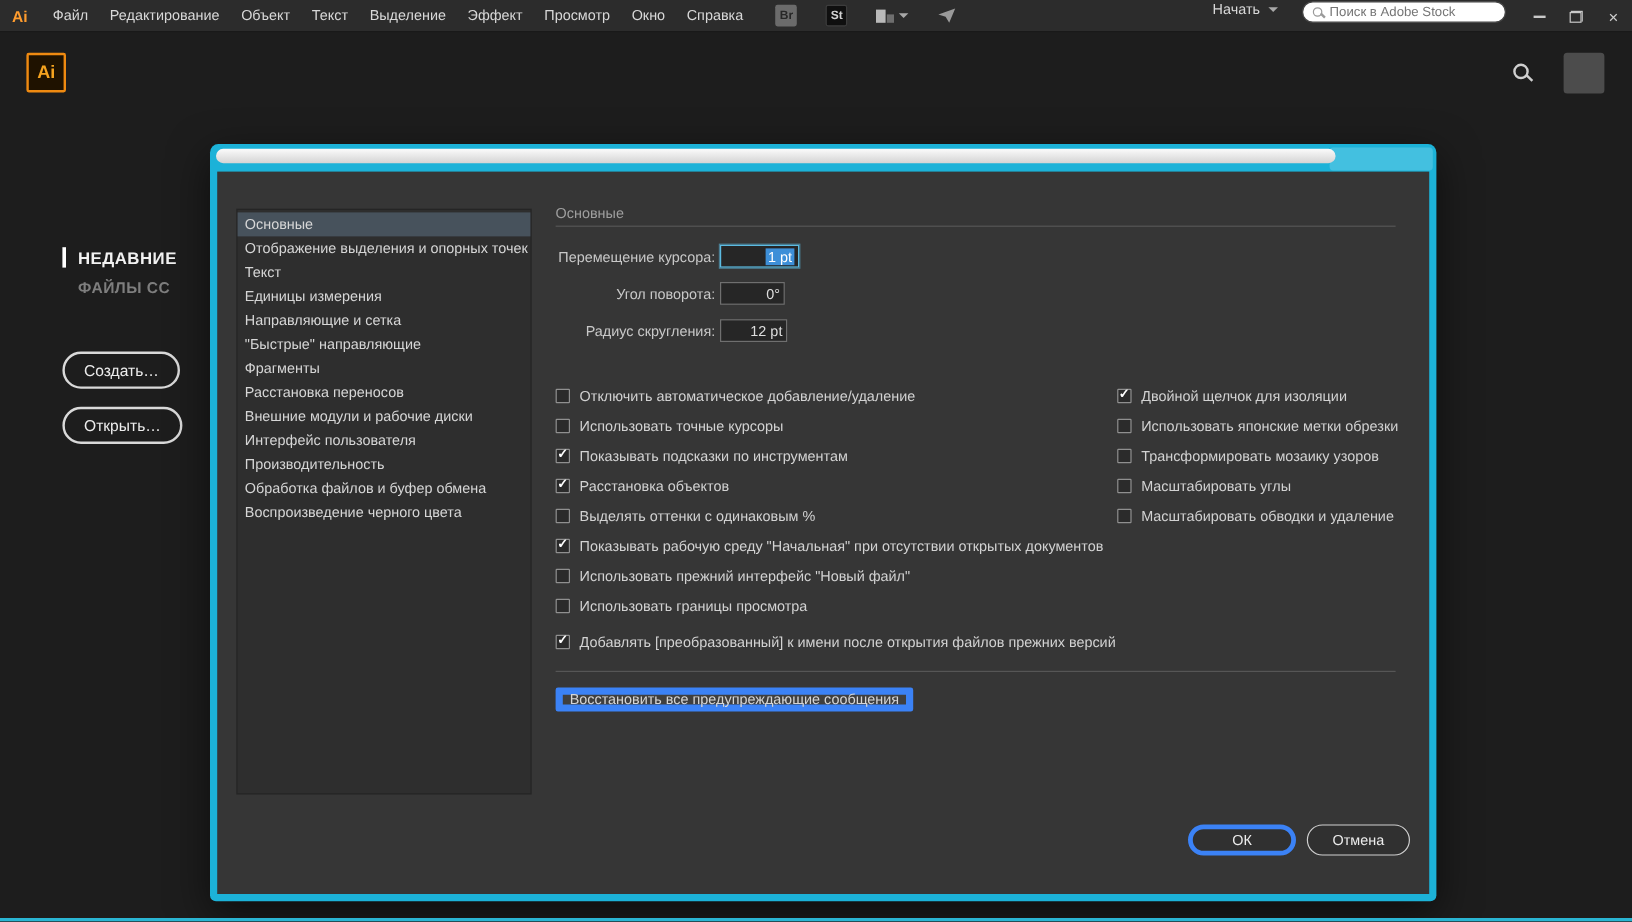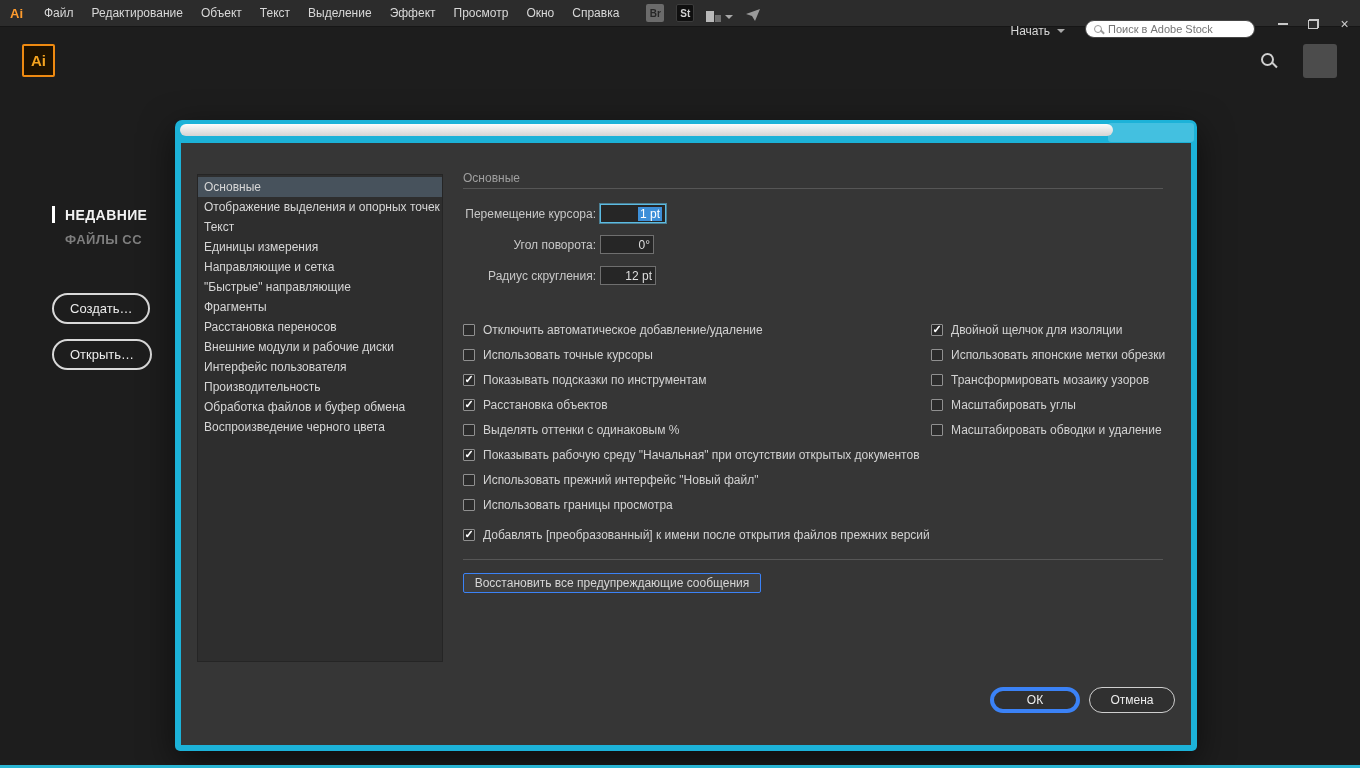--- a/index.html
+++ b/index.html
@@ -14,30 +14,30 @@
 
   
   .menubar {
     position:absolute; top:0; left:0; right:0; height:27px;
     background:#2c2c2c; border-bottom:1px solid #161616;
     display:flex; align-items:center;
   }
   .menu-ai { color:#ff9c2e; font-weight:bold; font-size:13px; margin:0 12px 0 10px; }
   .menus { display:flex; align-items:flex-start; }
   .menu-item { padding:0 9px; line-height:26px; color:#d8d8d8; white-space:nowrap; cursor:default; }
-  .mb-icons { display:flex; align-items:flex-end; gap:12px; margin-left:18px; }
+  .mb-icons { display:flex; align-items:center; gap:24px; margin-left:18px; }
   .badge { width:18px; height:18px; border-radius:2px; display:flex; align-items:center; justify-content:center; font-size:10px; font-weight:bold; }
   .badge-br { background:#6b6b6b; color:#272727; }
   .badge-st { background:#0f0f0f; color:#d2d2d2; border:1px solid #3c3c3c; }
   .lib-wrap { display:flex; align-items:center; gap:4px; }
   .lib-icon { display:flex; align-items:flex-end; gap:1px; }
   .lib-a { width:8px; height:11px; background:#b9b9b9; }
   .lib-b { width:6px; height:7px; background:#6e6e6e; }
   .chev { width:0; height:0; border-left:4px solid transparent; border-right:4px solid transparent; border-top:4px solid #a8a8a8; }
-  .mb-right { margin-left:auto; display:flex; align-items:flex-end; height:37px;margin-top:12px; }
+  .mb-right { margin-left:auto; display:flex; align-items:flex-start; height:37px;margin-top:12px; }
   .start { display:flex; align-items:center; gap:7px; margin-right:20px; color:#d8d8d8; }
   .search-pill {
     width:170px; height:18px; background:#ffffff; border:1px solid #454545; border-radius:10px;
     display:flex; align-items:center; padding:0 8px; gap:6px; margin-right:12px;
   }
   .search-pill input {
     background:transparent; border:none; outline:none; color:#8a8a8a;
     font-family:"Liberation Sans", sans-serif; font-size:11px; width:100%;
   }
   .mag { width:8px; height:8px; border:1.5px solid #9a9a9a; border-radius:50%; position:relative; flex:none; }
@@ -116,21 +116,21 @@
   .cb-box {
     width:12px; height:12px; background:#2b2b2b; border:1px solid #909090; border-radius:1px;
     margin-right:8px; flex:none; display:flex; align-items:center; justify-content:center;
   }
   .cb-box .tick { display:none; color:#ffffff; font-size:11px; font-weight:bold; line-height:1; margin-top:-1px; }
   .cb-box.checked .tick { display:block; }
   .cb-label { font-size:12px; color:#d2d2d2; white-space:nowrap; }
 
   .reset-btn {
     position:absolute; left:0; top:402px; height:20px; width:298px;
-    background:#3f3f3f; border:1px solid #3b82f6; border-radius:2px;
+    background:#3f3f3f; border:6px solid #3b82f6; border-radius:2px;
     color:#d6d6d6; font-size:12px; display:flex; align-items:center; justify-content:center;
     font-family:"Liberation Sans", sans-serif;
   }
 
   .dlg-btns { position:absolute; right:16px; bottom:32px; display:flex; gap:9px; }
   .pill {
     height:26px; min-width:90px; padding:0 14px;
     border:4px solid #3b82f6; border-radius:14px; background:rgba(0,0,0,.1);
     color:#ececec; font-size:12px; display:flex; align-items:center; justify-content:center;
     font-family:"Liberation Sans", sans-serif;

